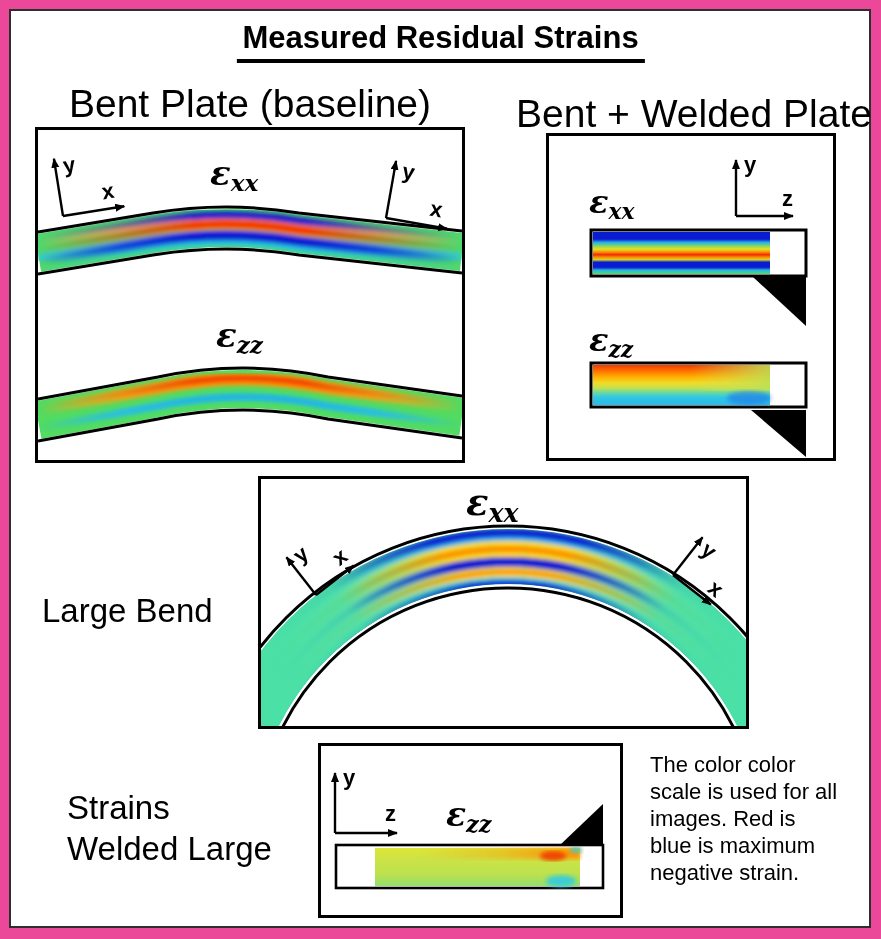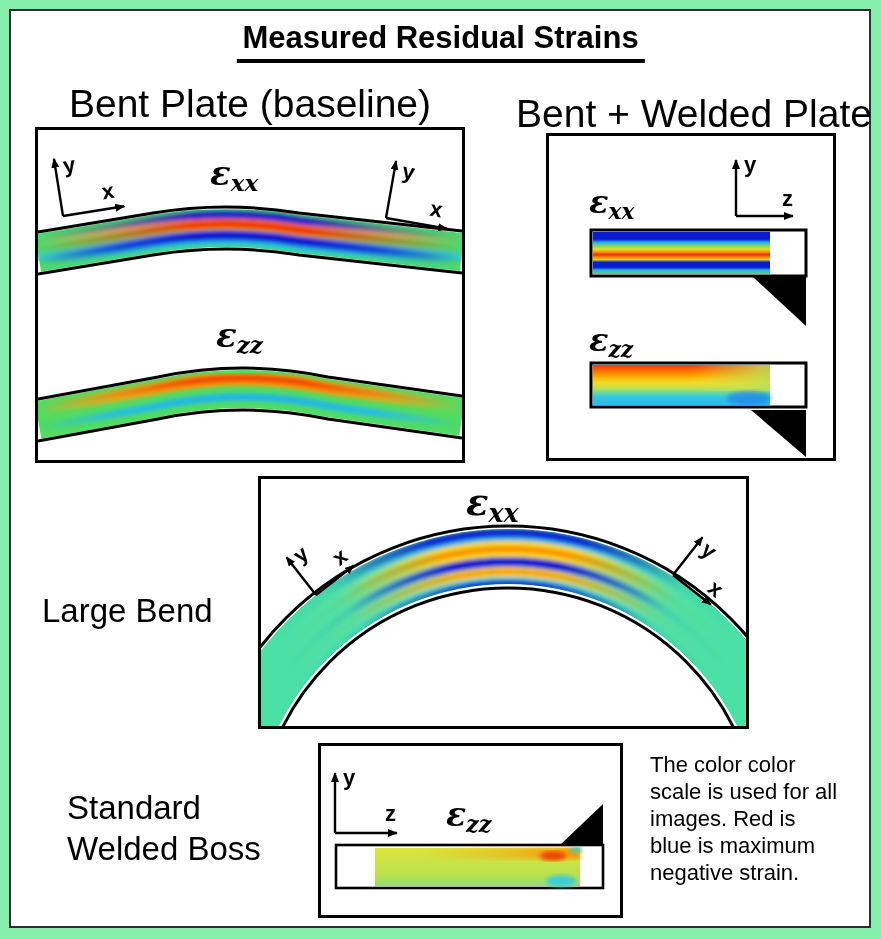--- a/index.html
+++ b/index.html
@@ -1,16 +1,16 @@
 <!DOCTYPE html>
 <html><head>
 <meta charset="utf-8">
 <style>
   html,body{margin:0;padding:0;background:#000;}
-  .canvas{position:relative;width:881px;height:939px;background:#86efac;overflow:hidden;
+  .canvas{position:relative;width:881px;height:939px;background:#ec4899;overflow:hidden;
           font-family:"Liberation Sans",sans-serif;color:#000;}
   .page{position:absolute;left:9px;top:9px;width:862px;height:919px;background:#fff;
         border:2px solid #2e2e2e;box-sizing:border-box;}
   .title{position:absolute;top:20px;left:50%;transform:translateX(-50%);
          font-size:31px;font-weight:bold;white-space:nowrap;
          border-bottom:4px solid #000;padding:0 6px 3px 6px;}
   .heading{position:absolute;text-align:center;font-size:39px;white-space:nowrap;}
   .sideLabel{position:absolute;font-size:33px;white-space:nowrap;}
   .box{position:absolute;border:3px solid #000;box-sizing:border-box;background:#fff;}
   .box svg{position:absolute;left:0;top:0;}
@@ -247,22 +247,22 @@
         <line class="ax" x1="0" y1="0" x2="0" y2="-48" marker-end="url(#c_ar)"></line>
         <line class="ax" x1="0" y1="0" x2="48" y2="0" marker-end="url(#c_ar)"></line>
         <text class="axtext" x="7" y="-34">y</text>
         <text class="axtext" x="36" y="-8">x</text>
       </g>
     </svg>
     <span class="eps" style="left:205px;top:5px;font-size:37px;"><i>ε</i><sub>xx</sub></span>
   </div>
 
   <div class="sideLabel" style="left:67px;top:787px;line-height:41px;">
-    <div>Standard</div>
-    <div>Welded Boss</div>
+    <div>Strains</div>
+    <div>Welded Large</div>
   </div>
 
   <div class="box" style="left:318px;top:743px;width:305px;height:175px;">
     <svg width="299" height="169" viewBox="0 0 299 169">
       <defs>
         <marker id="d_ar" markerUnits="userSpaceOnUse" markerWidth="11" markerHeight="9" refX="9" refY="4" orient="auto">
             <path d="M0,0 L10,4 L0,8 Z" fill="#000"></path>
           </marker>
         <filter id="d_b">
             <feGaussianBlur stdDeviation="2"></feGaussianBlur>

